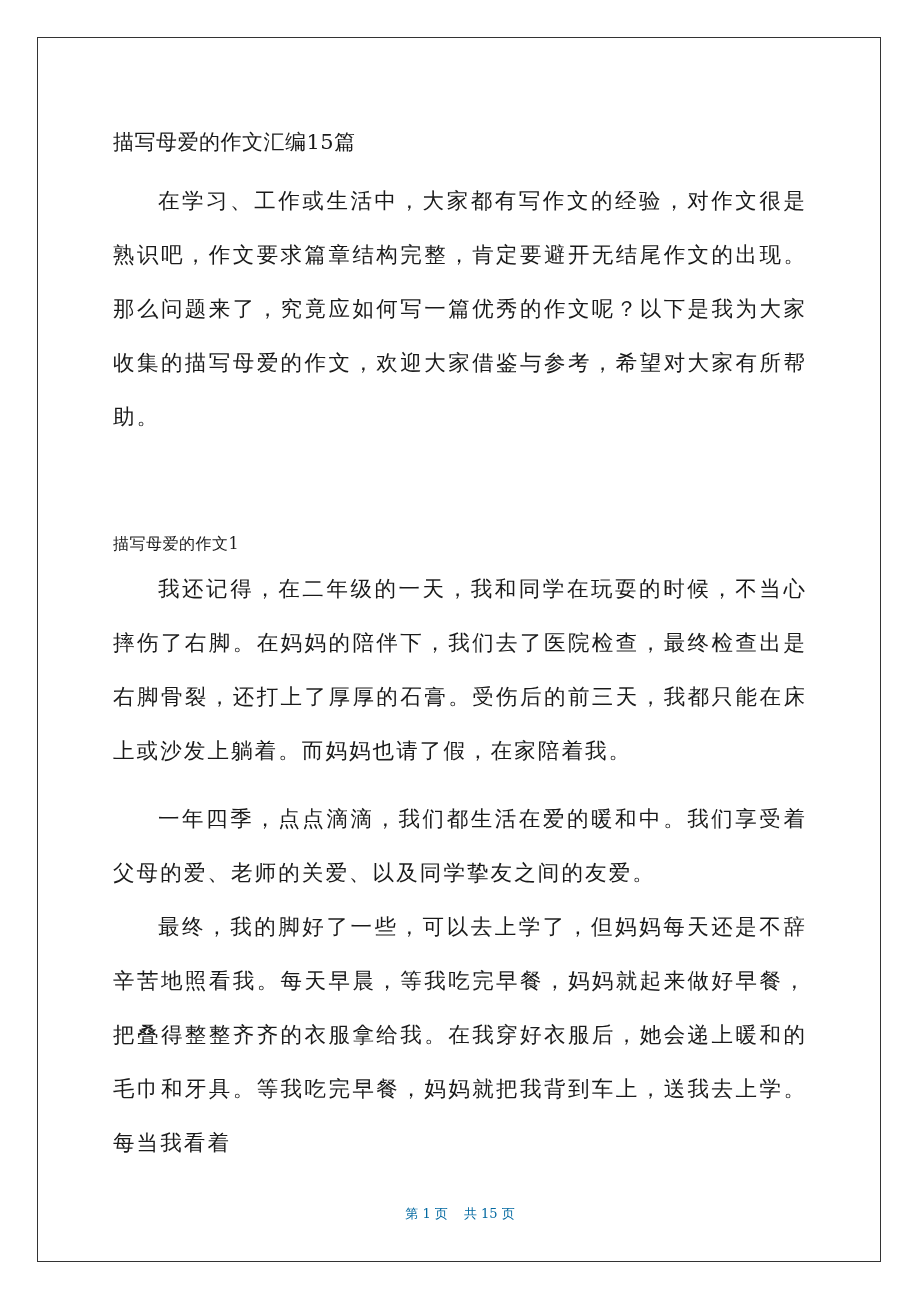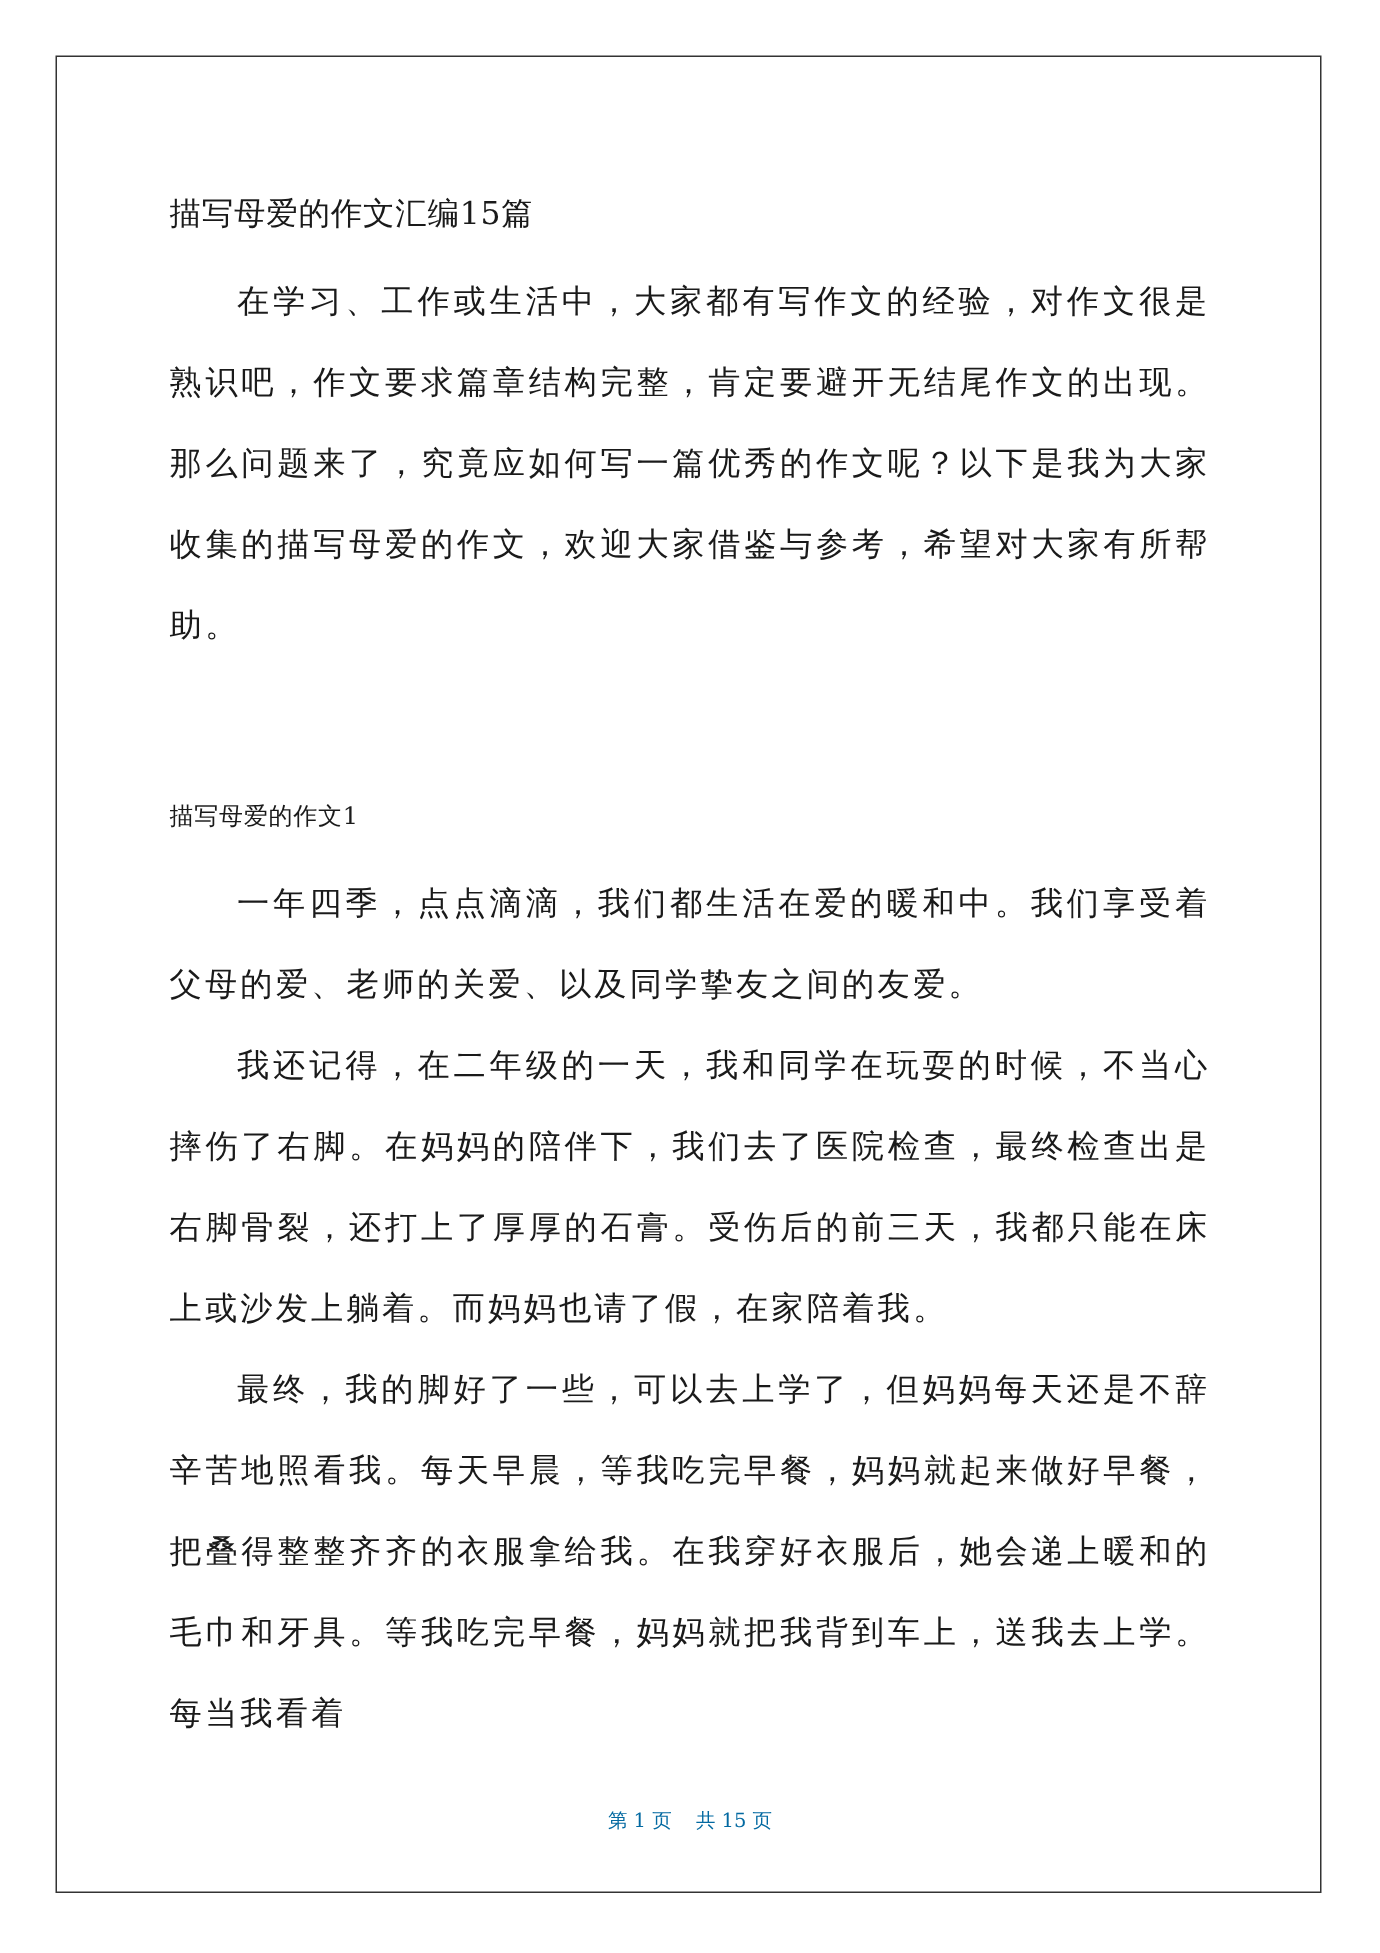--- a/index.html
+++ b/index.html
@@ -41,21 +41,21 @@
     }
     .para {
       font-size: 21.5px;
       line-height: 54px;
       margin: 0;
       text-indent: 45px;
       letter-spacing: 2.1px;
       text-align: justify;
       text-align-last: left;
     }
-    .intro { margin-top: 14px; font-family: Liberation Serif, serif; }
+    .intro { margin-top: 14px; }
     .section-title {
       font-size: 16px;
       line-height: 36px;
       height: 36px;
       margin: 0;
       margin-top: 82px;
       font-weight: normal;
       letter-spacing: 0.5px;
     }
     .section-first { margin-top: 14px; }
@@ -74,21 +74,21 @@
 </head>
 <body>
 
 <div class="page-frame"></div>
 
 <div class="content">
   <h1 class="doc-title">描写母爱的作文汇编15篇</h1>
   <p class="para intro">在学习、工作或生活中，大家都有写作文的经验，对作文很是熟识吧，作文要求篇章结构完整，肯定要避开无结尾作文的出现。那么问题来了，究竟应如何写一篇优秀的作文呢？以下是我为大家收集的描写母爱的作文，欢迎大家借鉴与参考，希望对大家有所帮助。</p>
 
   <h2 class="section-title">描写母爱的作文1</h2>
+  <p class="para">我还记得，在二年级的一天，我和同学在玩耍的时候，不当心摔伤了右脚。在妈妈的陪伴下，我们去了医院检查，最终检查出是右脚骨裂，还打上了厚厚的石膏。受伤后的前三天，我都只能在床上或沙发上躺着。而妈妈也请了假，在家陪着我。</p>
   <p class="para section-first">一年四季，点点滴滴，我们都生活在爱的暖和中。我们享受着父母的爱、老师的关爱、以及同学挚友之间的友爱。</p>
-  <p class="para">我还记得，在二年级的一天，我和同学在玩耍的时候，不当心摔伤了右脚。在妈妈的陪伴下，我们去了医院检查，最终检查出是右脚骨裂，还打上了厚厚的石膏。受伤后的前三天，我都只能在床上或沙发上躺着。而妈妈也请了假，在家陪着我。</p>
   <p class="para">最终，我的脚好了一些，可以去上学了，但妈妈每天还是不辞辛苦地照看我。每天早晨，等我吃完早餐，妈妈就起来做好早餐，把叠得整整齐齐的衣服拿给我。在我穿好衣服后，她会递上暖和的毛巾和牙具。等我吃完早餐，妈妈就把我背到车上，送我去上学。每当我看着</p>
 </div>
 
 <div class="footer">
   <span>第 1 页</span>
   <span>共 15 页</span>
 </div>
 
 </body></html>

